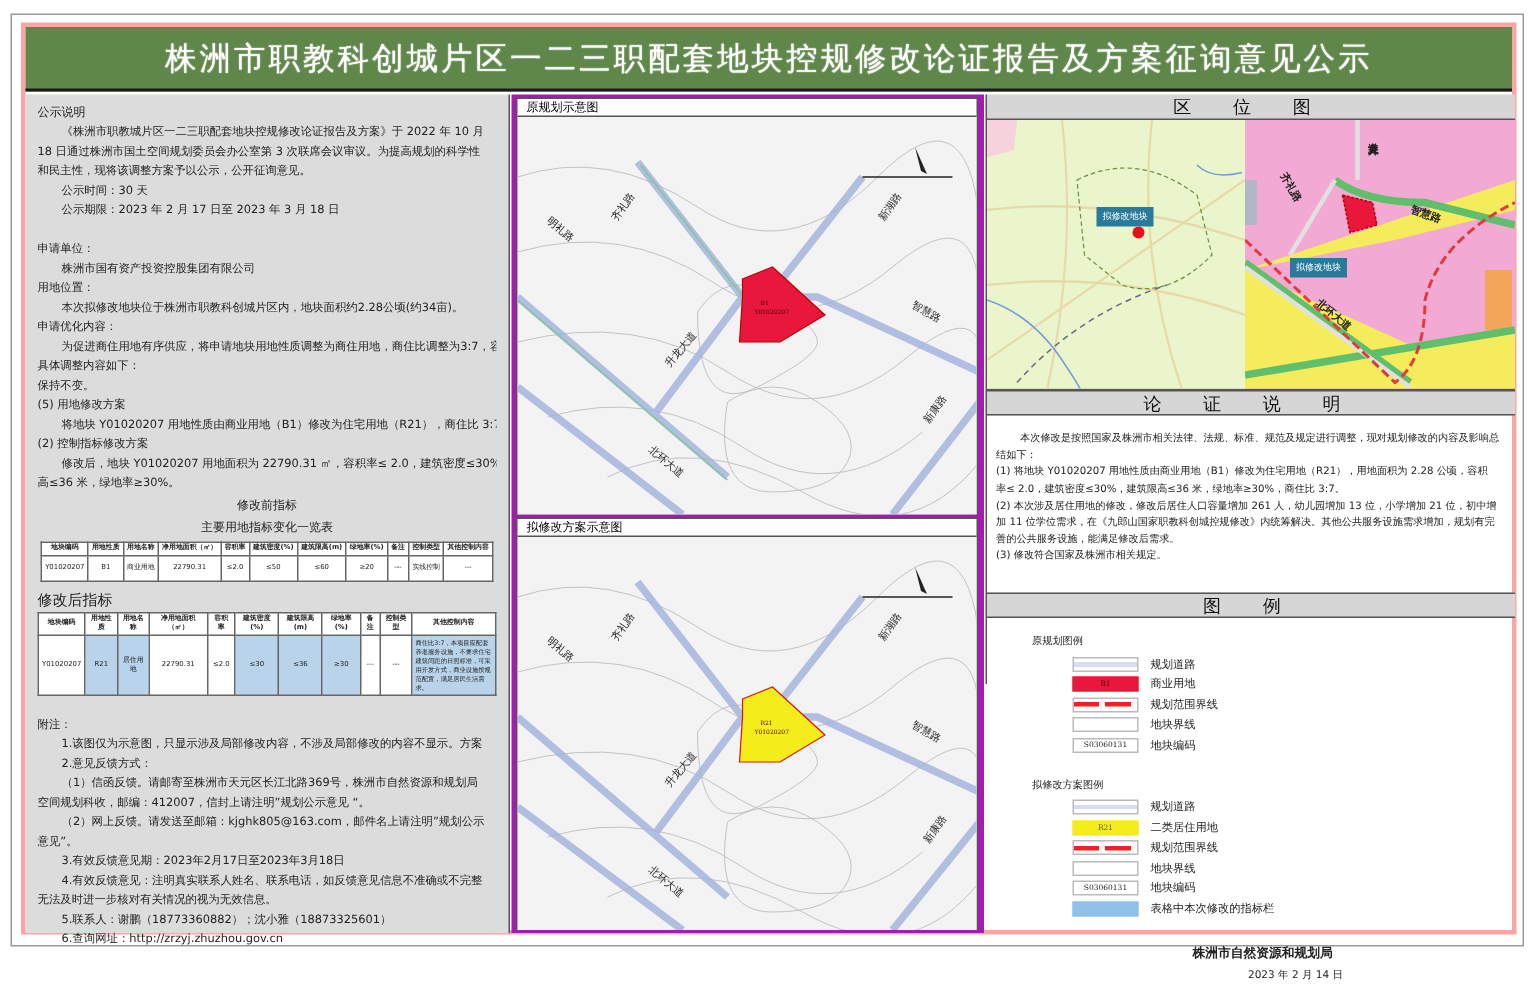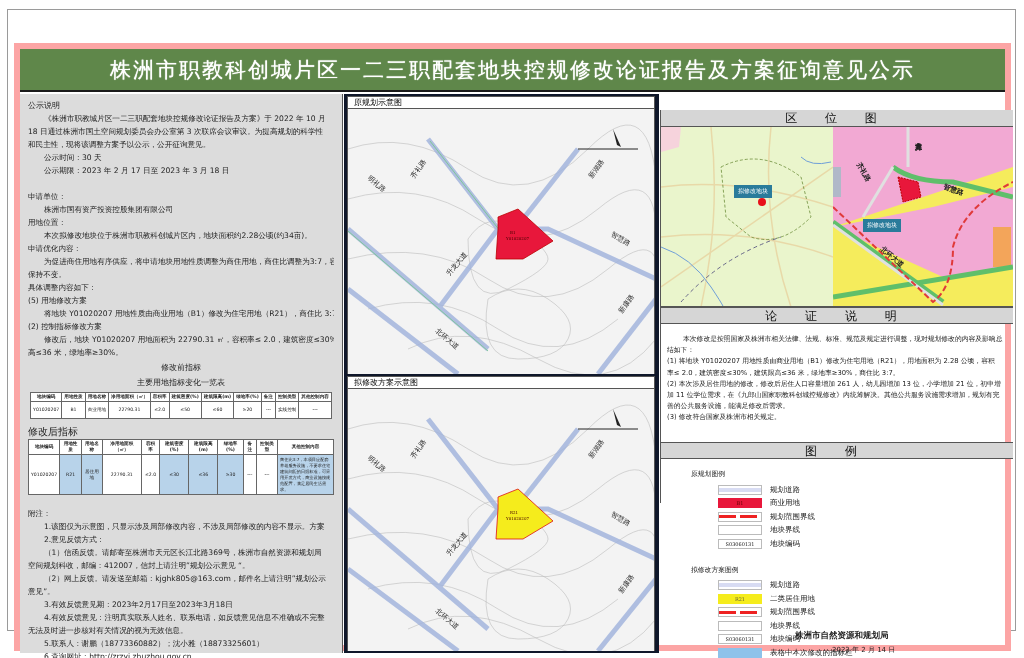--- a/index.html
+++ b/index.html
@@ -1,40 +1,40 @@
 <!DOCTYPE html>
 <html><head>
 <meta charset="utf-8">
 <style>
   * { box-sizing: border-box; margin: 0; padding: 0; }
   body { width: 1024px; height: 658px; background: #ffffff; font-family: "DejaVu Sans", sans-serif; position: relative; overflow: hidden; }
   .outer { position: absolute; left: 7px; top: 9px; width: 1009px; height: 622px; border: 1px solid #9a9a9a; background: #fff; }
-  .frame { position: absolute; left: 14px; top: 15px; width: 997px; height: 608px; border: 6px solid #fca5a5; background: #fff; margin-top: 28px; }
+  .frame { position: absolute; left: 14px; top: 15px; width: 997px; height: 608px; border: 3px solid #fca5a5; background: #fff; }
   .header { position: absolute; left: 0; top: 0; width: 100%; height: 43px; background: #5f874a; border-bottom: 2px solid #1a1a1a; display: flex; align-items: center; justify-content: center; }
   .header-title { color: #ffffff; font-size: 21px; letter-spacing: 2px; font-weight: normal; text-shadow: 0 0 1px #fff; }
 
   .left { position: absolute; left: 0; top: 45px; width: 323px; height: 559px; background: #dcdcdc; border-right: 1px solid #555; font-size: 7.6px; color: #222; padding: 5px 8px 0 8px; line-height: 13px; }
   .left p { white-space: nowrap; overflow: hidden; }
   .center-h { text-align: left; }
   .indent { padding-left: 16px; }
   .sec-title { font-size: 8px; text-align:center; margin-top: 2px; }
   .gap { height: 13px; }
   table.idx { border-collapse: collapse; margin: 3px auto 0 auto; font-size: 4.6px; background: #fff; }
   table.idx td, table.idx th { border: 1px solid #666; text-align: center; padding: 1px 2px; line-height: 6px; font-weight: bold; }
   table.idx td { font-weight: normal; height: 17px; }
   table.idx2 td { height: 40px; }
   .hl { background: #b8d3ea; }
   .tbl-title2 { font-size: 10px; text-align: left; margin-top: 6px; }
 
-  .maps { position: absolute; left: 324px; top: 45px; width: 315px; height: 559px; background: #0f172a; }
+  .maps { position: absolute; left: 324px; top: 45px; width: 315px; height: 559px; background: #a21caf; }
   .map-box { position: absolute; left: 3px; width: 308px; border: 1px solid #555; }
   .map-label { height: 12px; font-size: 8px; line-height: 12px; padding-left: 6px; border-bottom: 1px solid #555; background: #fff; }
   .map-area { position: relative; background: #f4f4f4; overflow: hidden; }
 
-  .right { position: absolute; left: 640px; top: 61px; width: 353px; height: 393px; border-left: 1px solid #555; }
+  .right { position: absolute; left: 640px; top: 45px; width: 353px; height: 393px; border-left: 1px solid #555; }
   .bar { height: 17px; background: #d6d6d6; border-bottom: 1px solid #555; border-top: 1px solid #555; font-size: 12px; text-align: center; line-height: 16px; letter-spacing: 12px; color: #111; }
   .loc-maps { height: 180px; display: flex; border-bottom: 1px solid #555; }
   .loc-left { width: 172px; height: 100%; background: #eaf5cc; position: relative; overflow: hidden; }
   .loc-right { flex: 1; height: 100%; background: #f2a9d3; position: relative; overflow: hidden; }
   .explain { height: 118px; font-size: 6.8px; line-height: 11.2px; padding: 10px 6px 0 6px; color: #222; }
   .legend { font-size: 7px; color: #222; padding: 10px 0 0 30px; position: relative; }
   .leg-row { display: flex; align-items: center; height: 13.5px; margin-left: 27px; }
   .sw { width: 44px; height: 10px; border: 1px solid #bbb; margin-right: 8px; font-size: 5px; text-align: center; line-height: 9px; font-family: "DejaVu Serif", serif; }
   .leg-label { font-family: "DejaVu Serif", serif; font-size: 7.5px; }
   .leg-group { font-size: 6.8px; margin-bottom: 4px; }
@@ -59,22 +59,22 @@
     <p>和民主性，现将该调整方案予以公示，公开征询意见。</p>
     <p class="indent">公示时间：30 天</p>
     <p class="indent">公示期限：2023 年 2 月 17 日至 2023 年 3 月 18 日</p>
     <div class="gap"></div>
     <p>申请单位：</p>
     <p class="indent">株洲市国有资产投资控股集团有限公司</p>
     <p>用地位置：</p>
     <p class="indent">本次拟修改地块位于株洲市职教科创城片区内，地块面积约2.28公顷(约34亩)。</p>
     <p>申请优化内容：</p>
     <p class="indent">为促进商住用地有序供应，将申请地块用地性质调整为商住用地，商住比调整为3:7，容积率</p>
+    <p>具体调整内容如下：</p>
     <p>保持不变。</p>
-    <p>具体调整内容如下：</p>
     <p>(5) 用地修改方案</p>
     <p class="indent">将地块 Y01020207 用地性质由商业用地（B1）修改为住宅用地（R21），商住比 3:7。</p>
     <p>(2) 控制指标修改方案</p>
     <p class="indent">修改后，地块 Y01020207 用地面积为 22790.31 ㎡，容积率≤ 2.0，建筑密度≤30%，建筑限</p>
     <p>高≤36 米，绿地率≥30%。</p>
     <p class="sec-title">修改前指标</p>
     <p class="sec-title">主要用地指标变化一览表</p>
 
     <table class="idx">
       <tbody>

